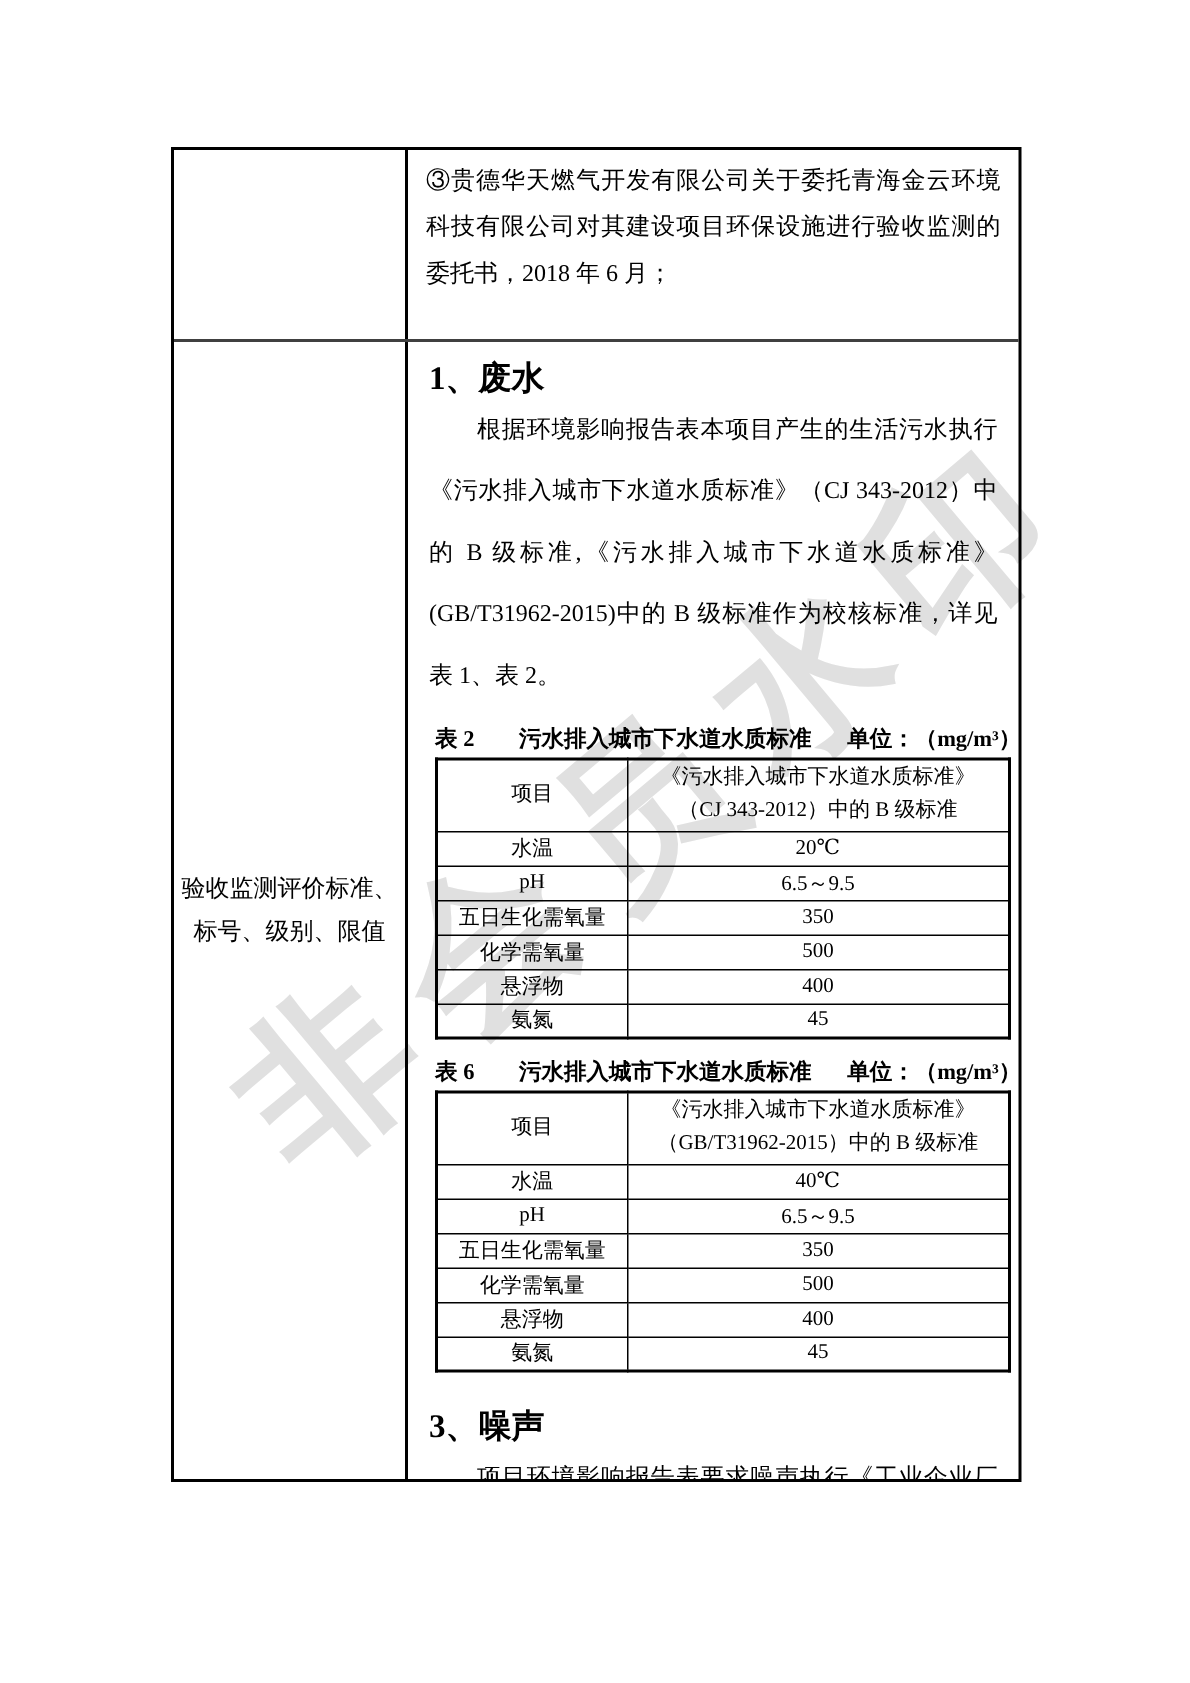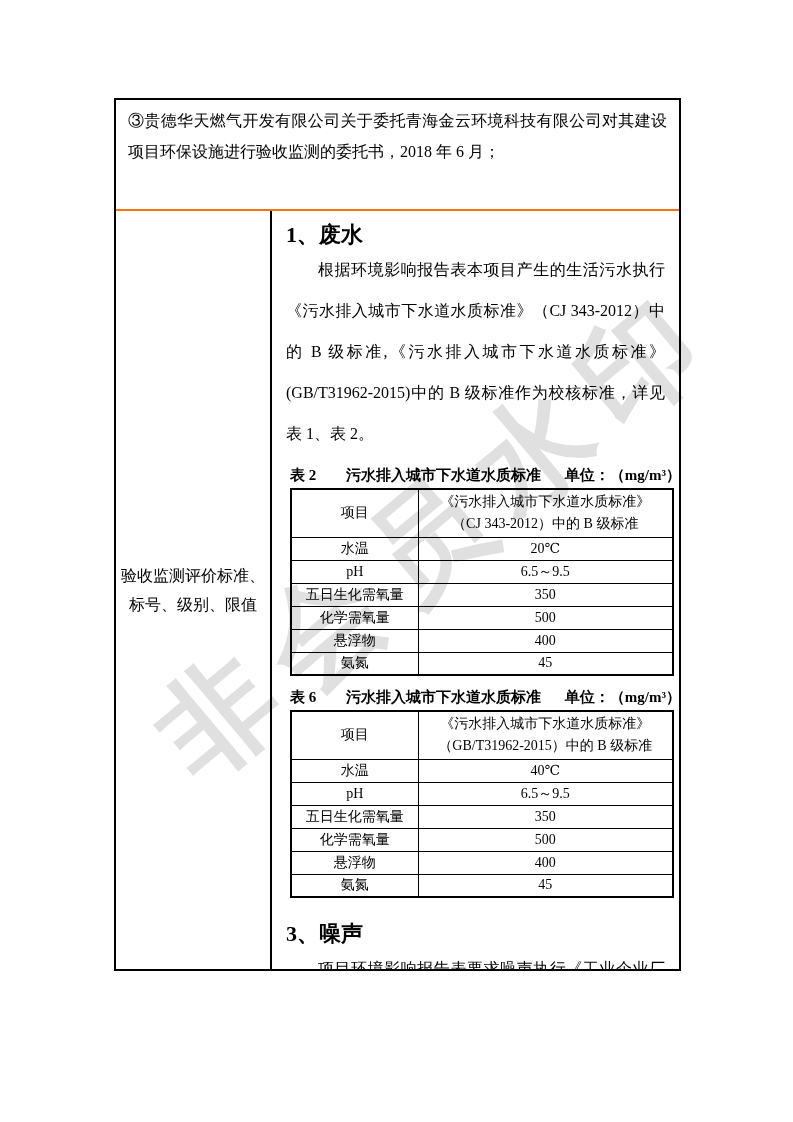--- a/index.html
+++ b/index.html
@@ -11,21 +11,21 @@
     transform:translate(-50%,-50%) rotate(-40deg);
     font-size:115px; font-weight:bold; letter-spacing:22px; white-space:nowrap;
     color:#e0e0e0; font-family:"DejaVu Sans","Liberation Sans",sans-serif; z-index:0; }
 
   .outer { position:absolute; left:114px; top:98px; width:567px; border:2px solid #000; z-index:1; }
 
   .row { display:flex; }
   .left-cell { width:156px; border-right:2px solid #000; flex-shrink:0; }
   .right-cell { flex:1; overflow:hidden; }
 
-  .r1 { border-bottom:2px solid #f97316; height:111px;flex-direction:column; }
+  .r1 { border-bottom:2px solid #404040; height:128px; }
   .r1 .right-cell { padding:5px 12px 0 12px; }
   .r1 p { font-size:16px; line-height:31px; text-align:justify; }
 
   .r2 { height:758px; }
   .r2 .left-cell { display:flex; flex-direction:column; justify-content:center;
     align-items:center; font-size:16px; line-height:29px; }
   .r2 .right-cell { padding:8px 14px 0 14px; }
 
   .sec-heading { font-weight:bold; font-size:22px; line-height:28px; margin-top:2px; }
   .para { font-size:16px; line-height:41px; text-indent:2em; text-align:justify; }

